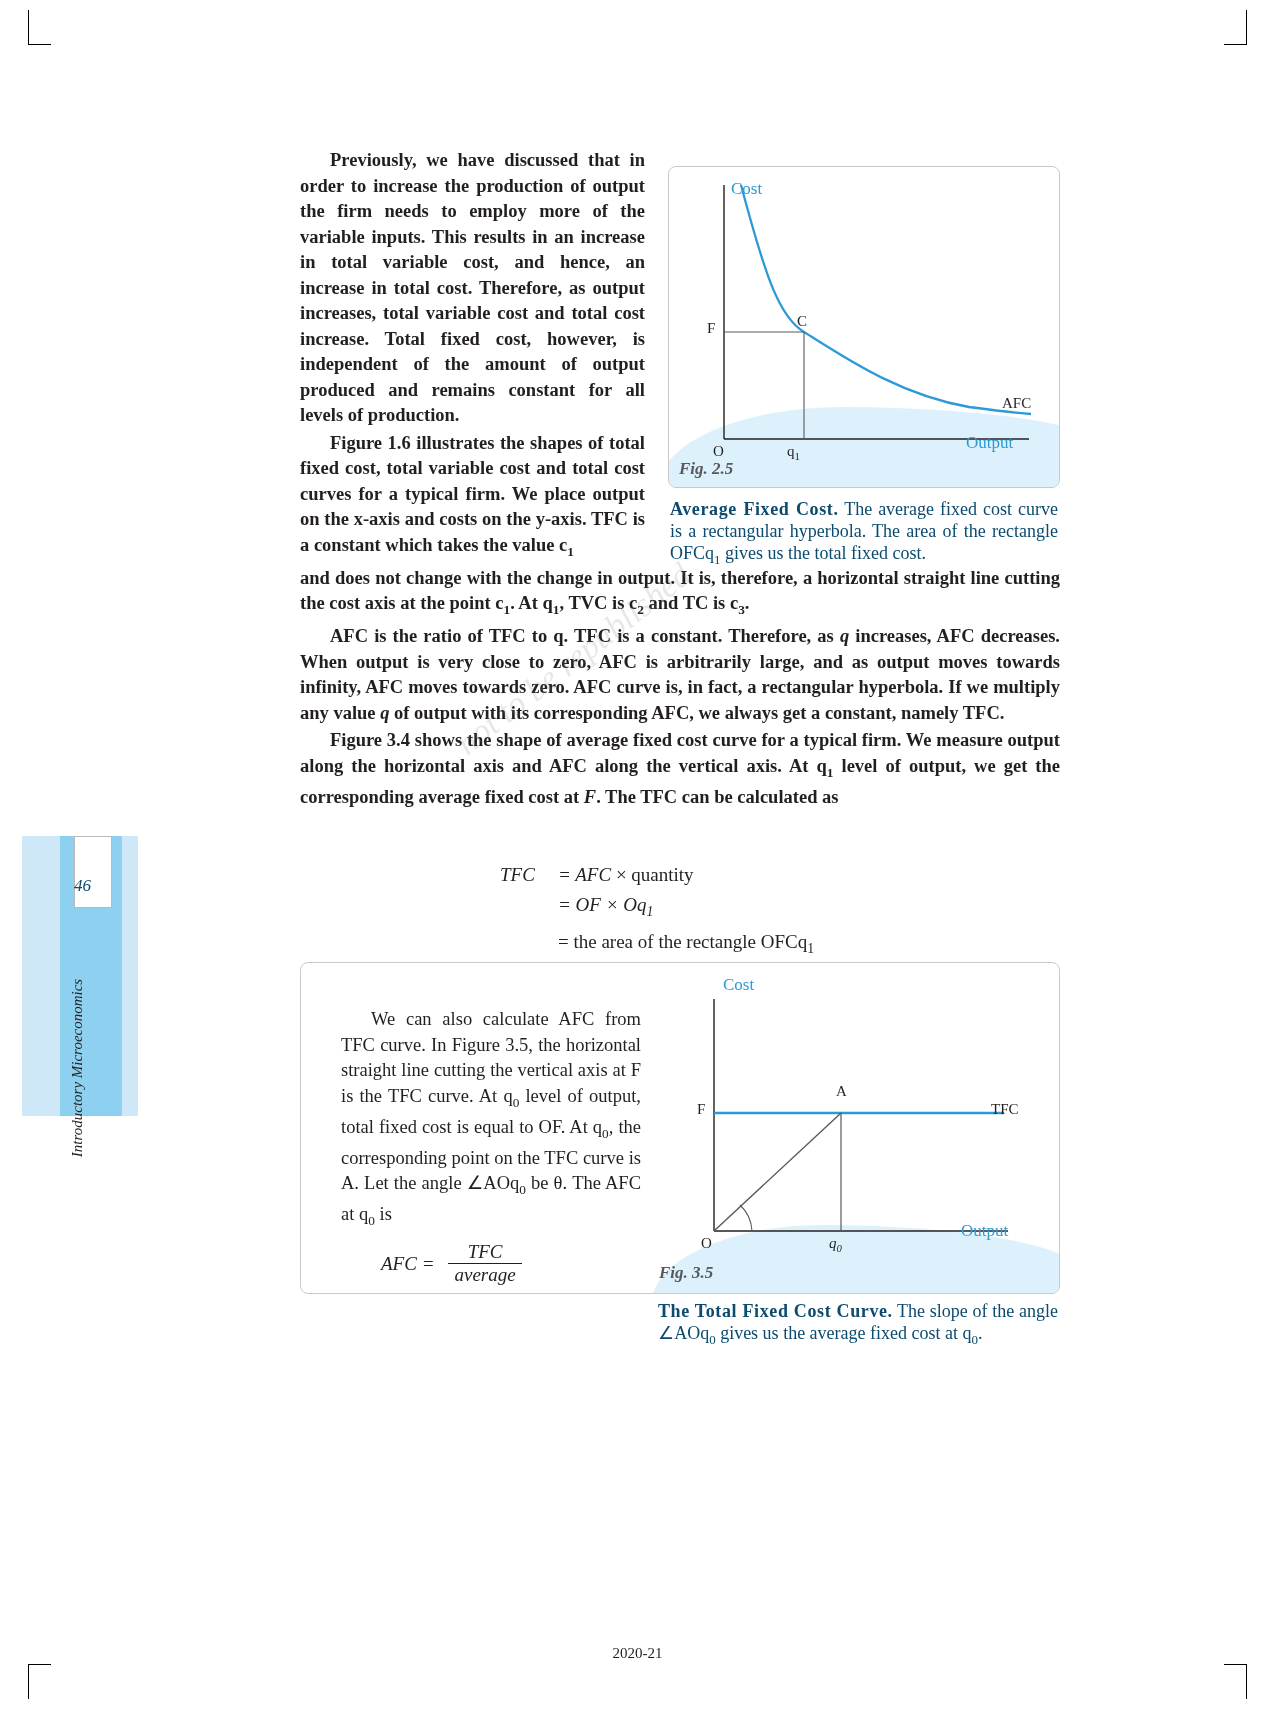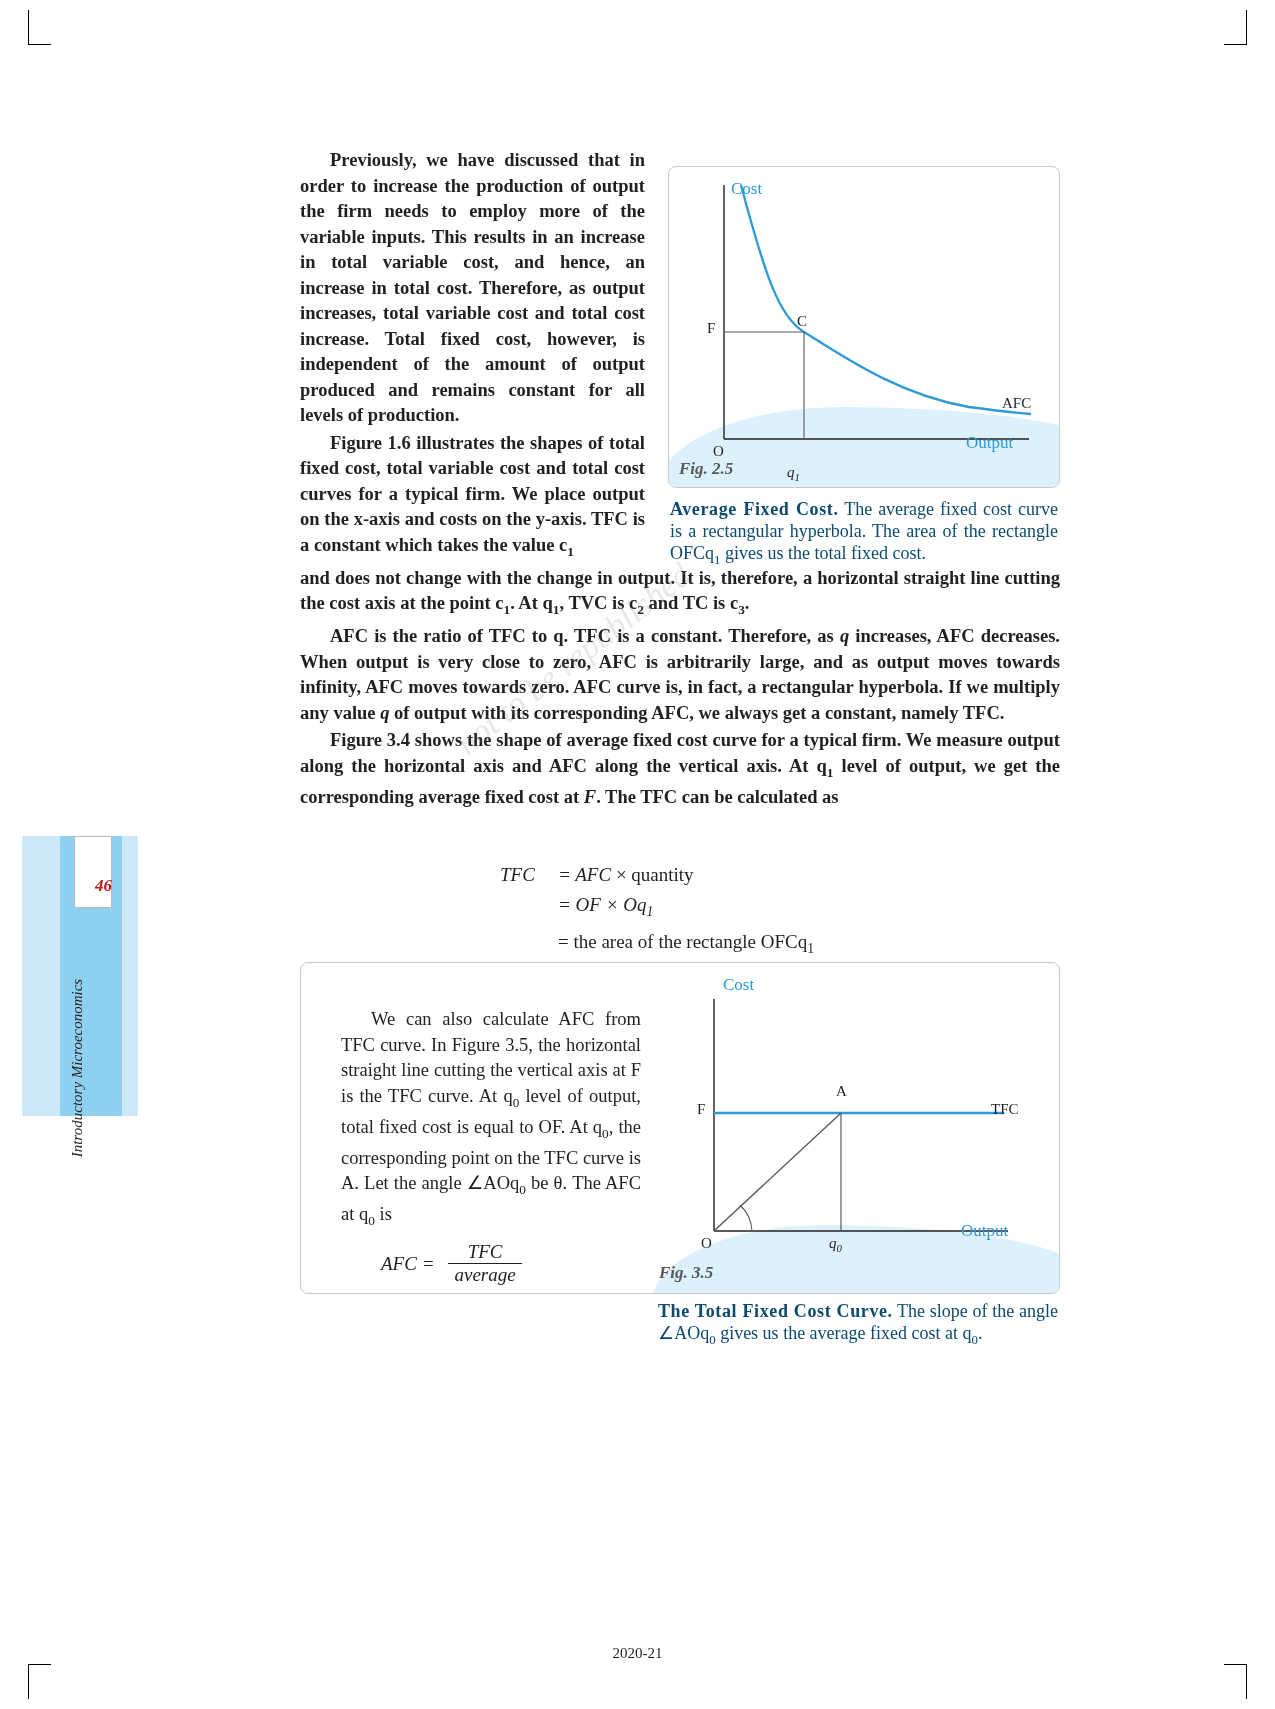--- a/index.html
+++ b/index.html
@@ -44,25 +44,24 @@
   }
   .side-tab .pagebox {
     position: absolute; left: 52px; top: 0; width: 38px; height: 72px;
     background: #ffffff;
     border: 1px solid #b9b9b9;
     box-sizing: border-box;
   }
   .side-tab .pagenum {
     position: absolute;
     left: 52px; top: 40px; width: 38px;
-    text-align: right;
+    text-align: left;
     font-style: italic;
     font-size: 17px;
-    color: #b91c1c;
-    font-weight: bold;
+    color: #0c4a6e;
   }
   .side-tab .vtext {
     position: absolute;
     left: 0; top: 92px;
     width: 280px;
     transform: rotate(-90deg);
     transform-origin: 0 0;
     translate: 0 0;
     font-style: italic;
     font-size: 15px;
@@ -220,21 +219,21 @@
     <path d="M72 18 C 96 108, 110 150, 135 165 C 175 190, 230 228, 300 240 C 330 244, 348 246, 362 247" fill="none" stroke="#2b9ad6" stroke-width="2.3"></path>
 
     <line x1="55" y1="165" x2="135" y2="165" stroke="#58595b" stroke-width="1.1"></line>
     <line x1="135" y1="165" x2="135" y2="272" stroke="#58595b" stroke-width="1.1"></line>
   </svg>
   <div class="axis-label" style="left:62px; top:12px;">Cost</div>
   <div class="axis-label" style="left:297px; top:266px;">Output</div>
   <div class="pt-label" style="left:44px; top:276px;">O</div>
   <div class="pt-label" style="left:38px; top:153px;">F</div>
   <div class="pt-label" style="left:128px; top:146px;">C</div>
-  <div class="pt-label" style="left:118px; top:276px; font-style:italic;margin-top:21px;"><span>q</span><sub>1</sub></div>
+  <div class="pt-label" style="left:118px; top:276px; "><span>q</span><sub>1</sub></div>
   <div class="pt-label" style="left:333px; top:228px;">AFC</div>
   <div class="fig-caption-label" style="left:10px; top:292px;">Fig. 2.5</div>
 </div>
 
 <div class="fig-desc" style="left:670px; top:498px; width:388px;">
   <b>Average Fixed Cost.</b><span> The average fixed cost curve is a rectangular hyperbola. The area of the rectangle OFCq</span><sub>1</sub><span> gives us the total fixed cost.</span>
 </div>
 
 <div class="content">
   <p class="indent narrow-col">Previously, we have discussed that in order to increase the production of output the firm needs to employ more of the variable inputs. This results in an increase in total variable cost, and hence, an increase in total cost. Therefore, as output increases, total variable cost and total cost increase. Total fixed cost, however, is independent of the amount of output produced and remains constant for all levels of production.</p>

